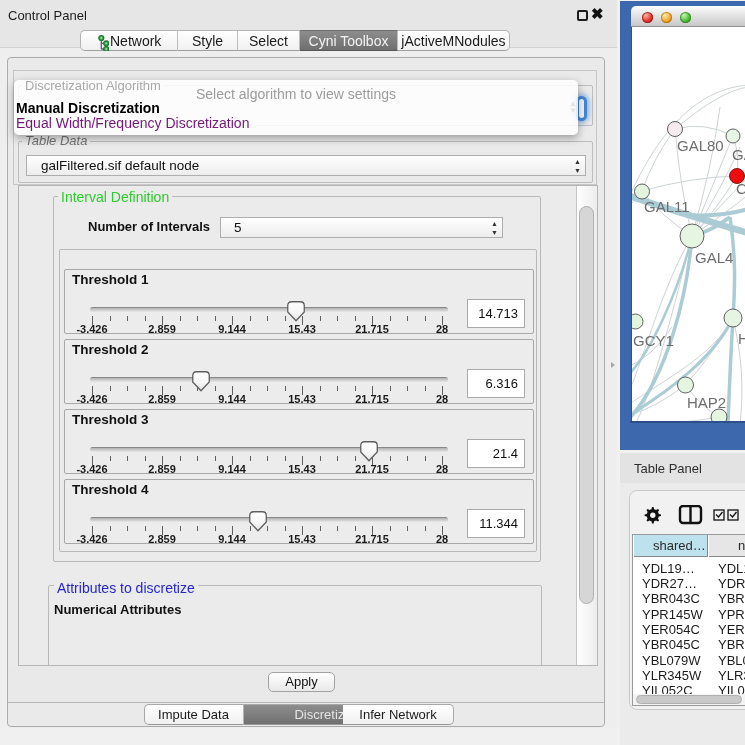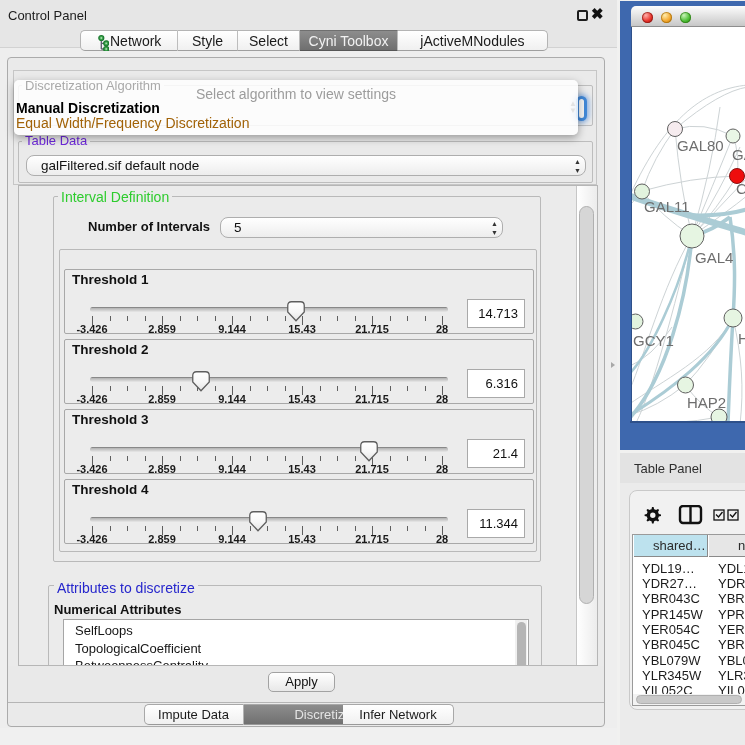--- a/index.html
+++ b/index.html
@@ -16,21 +16,21 @@
 .seg { position:absolute; top:30px; height:21px; line-height:21px; font-size:14px; color:#1a1a1a; text-align:center;
   background:linear-gradient(#ffffff,#f0f0f0); border-top:1px solid #b4b4b4; border-bottom:1px solid #9f9f9f; border-right:1px solid #bdbdbd; }
 .seg.first { border-left:1px solid #b4b4b4; border-radius:5px 0 0 5px; }
 .seg.last { border-radius:0 5px 5px 0; border-right:1px solid #b4b4b4; }
 .seg.sel { background:linear-gradient(#8d8d8d,#6f6f6f); color:#f2f2f2; border-top-color:#6f6f6f; border-bottom-color:#565656; }
 
 #tabpanel { left:7px; top:57px; width:598px; height:670px; background:#eaeaea; border:1px solid #ababab; border-radius:4px; }
 #wizpanel { left:13px; top:70px; width:584px; height:115px; border:1px solid #c6c6c6; }
 .group { position:absolute; border:1px solid #bdbdbd; border-radius:2px; }
 .glabel { position:absolute; font-size:13px; background:#eaeaea; padding:0 3px; line-height:14px; }
-.combo { position:absolute; background:linear-gradient(#ffffff,#ededed); border:1px solid #aeaeae; border-radius:8px; font-size:13.5px; color:#111; }
+.combo { position:absolute; background:linear-gradient(#ffffff,#ededed); border:1px solid #aeaeae; border-radius:0; font-size:13.5px; color:#111; }
 .combo .arr { position:absolute; right:4px; top:1px; font-size:7px; color:#333; line-height:9px; letter-spacing:0; text-align:center; }
 
 .tpanel { position:absolute; left:45px; width:470px; height:65px; border:1px solid #a8a8a8; border-radius:2px; background:#ececec; }
 .tpanel .ttl { position:absolute; left:7px; top:2px; font-size:13.5px; font-weight:bold; color:#111; }
 .track { position:absolute; left:25px; top:37px; width:358px; height:5px; border-radius:3px;
   background:linear-gradient(#888888 0, #888888 1px, #b2b2b2 1px, #cccccc 3px, #e8e8e8 5px); }
 .thumb { position:absolute; top:31px; width:18px; height:21px; }
 .tfield { position:absolute; left:402px; top:29px; width:58px; height:29px; background:#fff; border:1px solid #a9a9a9;
   font-size:13px; color:#111; text-align:right; line-height:27px; padding-right:6px; }
 .ticklbl { position:absolute; top:53px; font-size:11px; font-weight:bold; color:#1a1a1a; width:50px; text-align:center; }
@@ -82,33 +82,33 @@
       </g>
       <circle cx="7.3" cy="5" r="0.9" fill="#a8dcae"></circle>
       <circle cx="12.2" cy="10.3" r="0.9" fill="#a8dcae"></circle>
       <circle cx="12.2" cy="16" r="0.9" fill="#a8dcae"></circle>
     </svg>
     <span style="position:absolute; left:29px; top:0;">Network</span>
   </div>
 <div class="seg" style="left:178px; width:60px;">Style</div>
 <div class="seg" style="left:238px; width:62px;">Select</div>
 <div class="seg sel" style="left:300px; width:98px;">Cyni Toolbox</div>
-<div class="seg last" style="left:398px; width:150px;">jActiveMNodules</div>
+<div class="seg last" style="left:398px; width:112px;">jActiveMNodules</div>
 
 <div class="abs" id="tabpanel"></div>
 <div class="abs" id="wizpanel"></div>
 
 <div class="group" style="left:18px; top:85px; width:575px; height:41px;"></div>
 <div class="glabel" style="left:22px; top:78px; color:transparent;">Discretization Algorithm</div>
 
 <div class="abs" style="left:576px; top:96px; width:11px; height:25px; border:3px solid #4187d6; border-radius:8px; background:#f3f3f3; box-shadow:0 0 5px 2px rgba(80,140,220,.6);"></div>
 <div class="abs" style="left:569px; top:100px; color:#555; font-size:8px; line-height:7px; text-align:center;">▲<br>▼</div>
 
 <div class="group" style="left:18px; top:141px; width:575px; height:42px;"></div>
-<div class="glabel" style="left:22px; top:134px; color:#6d28d9;">Table Data</div>
+<div class="glabel" style="left:22px; top:134px; color:#737373;font-style:italic;">Table Data</div>
 <div class="combo" style="left:26px; top:155px; width:560px; height:21px;">
     <span style="position:absolute; left:14px; top:2px;">galFiltered.sif default node</span>
     <span class="arr">▲<br>▼</span>
   </div>
 
 <div class="abs" id="scrollpane" style="left:18px; top:185px; width:580px; height:481px; border:1px solid #b6b6b6; background:#ebebeb; overflow:hidden;">
 
   <div class="group" style="left:34px; top:10px; width:488px; height:366px; border-color:#b9b9b9;"></div>
   <div class="glabel" style="left:39px; top:4px; color:#2ecc2e; background:#ebebeb; font-size:14px;">Interval Definition</div>
   <div class="abs" style="left:69px; top:33px; font-size:13px; font-weight:bold; color:#111;">Number of Intervals</div>
@@ -283,44 +283,37 @@
             </linearGradient>
           </defs>
           <path d="M4.5,0.75 L13.5,0.75 Q17.25,0.75 17.25,4.5 L17.25,11 L9,19.8 L0.75,11 L0.75,4.5 Q0.75,0.75 4.5,0.75 Z" fill="url(#thg3)" stroke="#5e5e5e" stroke-width="1.3"></path>
         </svg></div>
       <div class="tfield">11.344</div>
     </div>
 
   <div class="group" style="left:29px; top:399px; width:494px; height:120px; border-color:#b9b9b9;"></div>
   <div class="glabel" style="left:35px; top:395px; color:#2626cc; background:#ebebeb; font-size:14px;">Attributes to discretize</div>
   <div class="abs" style="left:35px; top:416px; font-size:13px; font-weight:bold; color:#111;">Numerical Attributes</div>
-  <div class="abs" style="left:44px; top:433px; width:466px; height:60px; background:#fff; border:1px solid #a5a5a5; font-size:13px; color:#161616;">
-    <div style="position:absolute; left:11px; top:3px;">SelfLoops</div>
-    <div style="position:absolute; left:11px; top:21px;">TopologicalCoefficient</div>
-    <div style="position:absolute; left:11px; top:38px;">BetweennessCentrality</div>
-    <div style="position:absolute; right:1px; top:0; width:12px; height:60px; background:#f0f0f0;"></div>
-    <div style="position:absolute; right:2px; top:2px; width:9px; height:58px; background:#b5b5b5; border-radius:5px;"></div>
-  </div>
 
   <div class="abs" style="right:0; top:0; width:21px; height:481px; background:linear-gradient(to right,#ffffff,#ececec); border-left:1px solid #c6c6c6;"></div>
   <div class="abs" style="right:3px; top:20px; width:15px; height:398px; background:#d6d6d6; border:1px solid #b0b0b0; border-radius:8px;"></div>
 </div>
 
 <div class="abs" style="left:8px; top:666px; width:596px; height:37px; background:#e9e9e9; border-bottom:1px solid #b5b5b5;"></div>
 <div class="btnapply">Apply</div>
 <div class="bseg first" style="left:143.5px; width:100px;">Impute Data</div>
 <div class="bseg sel" style="left:243.5px; width:115px;padding-left:45px;">Discretize Data</div>
 <div class="bseg last" style="left:343px; width:111px;">Infer Network</div>
 <div class="abs" style="left:0; top:728px; width:617px; height:17px; background:#f0f0f0;"></div>
 
 <div class="abs" id="popup"></div>
 <div class="abs" style="left:25px; top:78px; font-size:13px; color:#a9a9a9; z-index:5;">Discretization Algorithm</div>
 <div class="abs" style="left:0; top:86px; width:592px; text-align:center; font-size:14px; color:#9c9c9c; z-index:5;">Select algorithm to view settings</div>
 <div class="abs" style="left:16px; top:100px; font-size:14px; font-weight:bold; color:#000; z-index:5;">Manual Discretization</div>
-<div class="abs" style="left:16px; top:115px; font-size:14px; color:#a16207; z-index:5;">Equal Width/Frequency Discretization</div>
+<div class="abs" style="left:16px; top:115px; font-size:14px; color:#701a75; z-index:5;">Equal Width/Frequency Discretization</div>
 
 <div class="abs" id="desktop"></div>
 <div class="abs" style="left:611px; top:362px; width:0; height:0; border-top:3px solid transparent; border-bottom:3px solid transparent; border-left:4px solid #a8a8a8; z-index:2;"></div>
 <div class="abs" id="bluewin"></div>
 <div class="abs" id="ititle">
   <div class="tl" style="left:11px; background:radial-gradient(circle at 35% 30%, #ffb0aa, #e8322a 55%, #9c120c); box-shadow:inset 0 0 0 1px rgba(120,20,15,.6);"></div>
   <div class="tl" style="left:30px; background:radial-gradient(circle at 35% 30%, #ffedad, #f3a72e 55%, #b67407); box-shadow:inset 0 0 0 1px rgba(150,100,5,.6);"></div>
   <div class="tl" style="left:49px; background:radial-gradient(circle at 35% 30%, #c8f4b8, #4dbe35 55%, #27850f); box-shadow:inset 0 0 0 1px rgba(40,110,15,.6);"></div>
 </div>
 <div class="abs" id="canvas">

